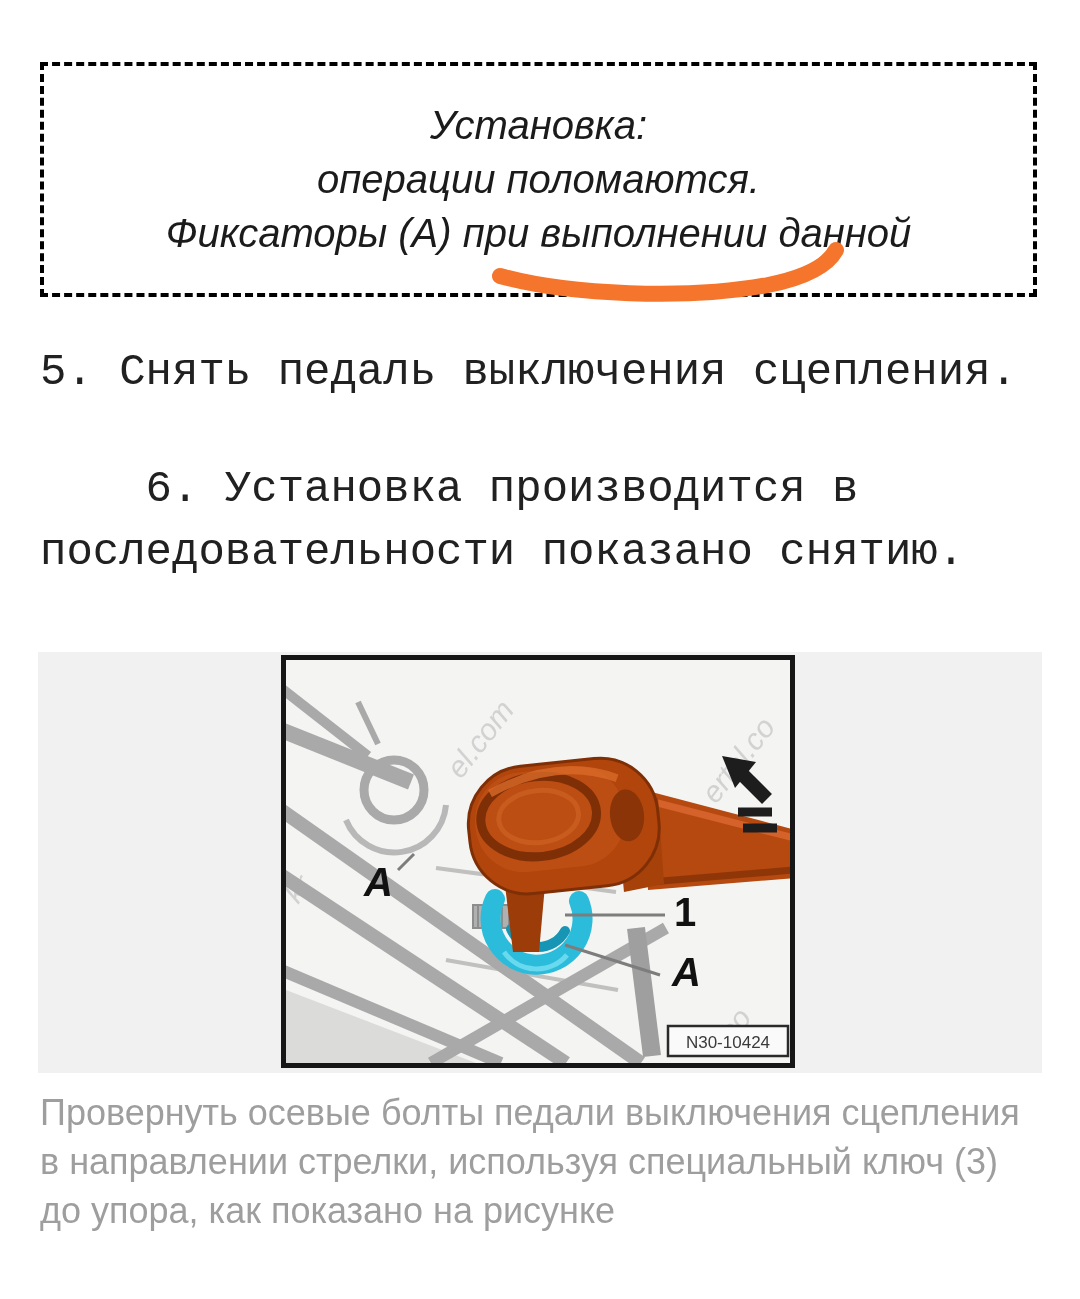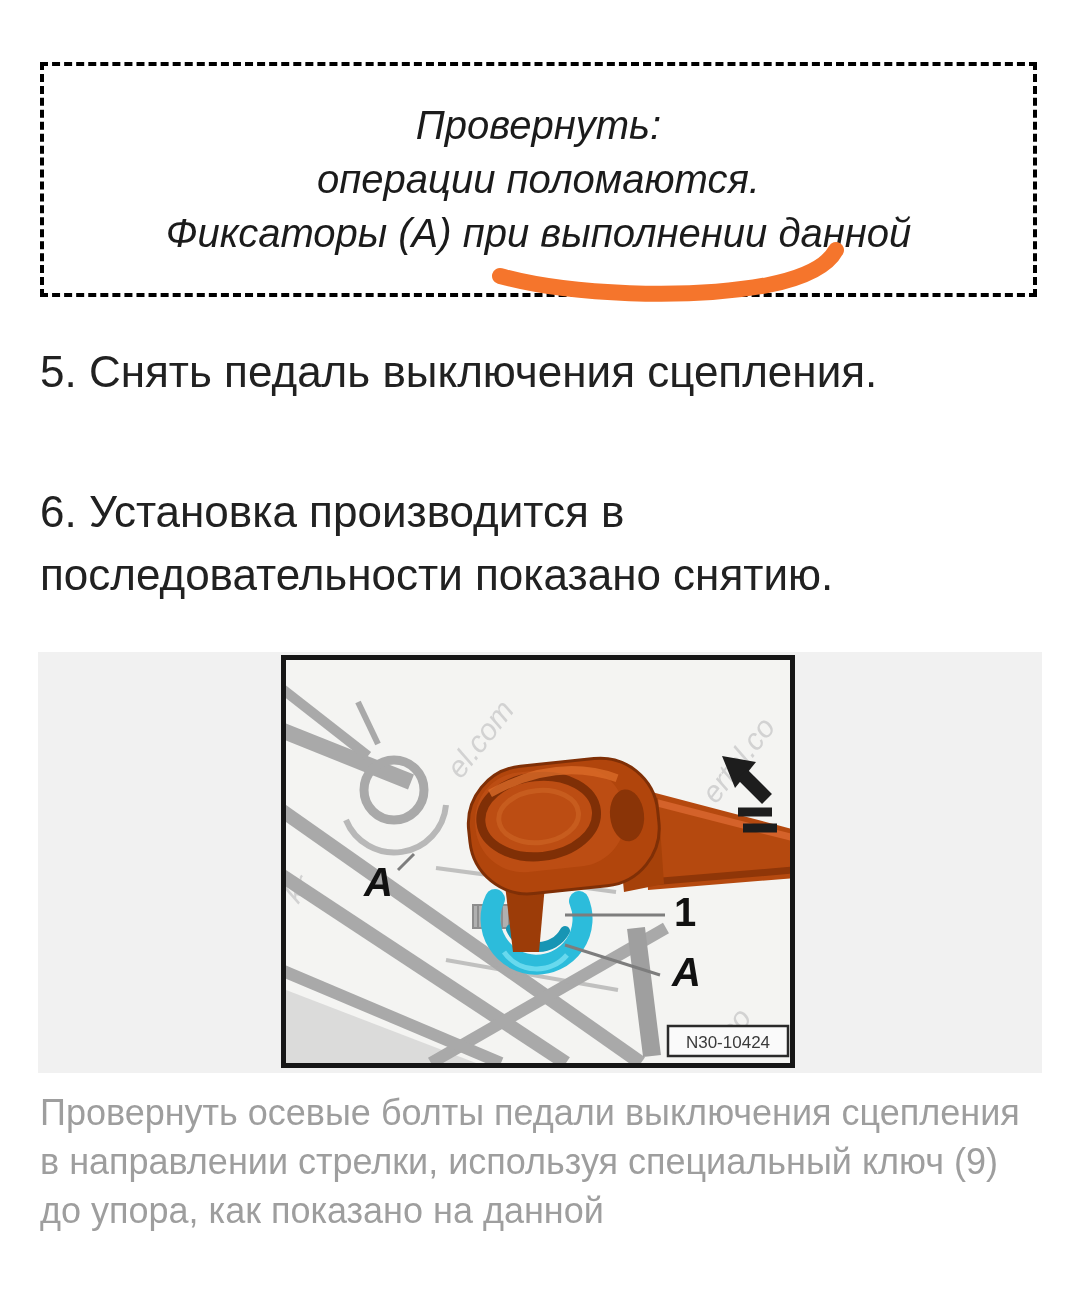--- a/index.html
+++ b/index.html
@@ -12,23 +12,23 @@
     position:absolute;left:40px;top:62px;width:997px;height:235px;
     box-sizing:border-box;border:4px dashed #000;
     text-align:center;padding-top:32px;
   }
   .note-line{
     font-style:italic;font-size:40px;line-height:54px;color:#1b1b1b;
     white-space:nowrap;
   }
   .swoosh{position:absolute;left:478px;top:238px;width:382px;height:66px;}
   
-  .step{position:absolute;left:40px;color:#212121;font-size:44px;}
+  .step{position:absolute;left:40px;color:#212121;font-size:44px;font-family:Liberation Mono, monospace;}
   .step-5{top:346px;line-height:52px;white-space:nowrap;}
-  .step-6{top:480px;}
+  .step-6{top:458px;text-align:center;}
   .step-6 div{line-height:63px;white-space:nowrap;}
   
   .figure-band{
     position:absolute;left:38px;top:652px;width:1004px;height:421px;
     background:#f1f1f1;
   }
   .figure-frame{
     position:absolute;left:243px;top:3px;width:514px;height:413px;
     box-sizing:border-box;border:5px solid #161616;background:#f4f4f2;
   }
@@ -36,21 +36,21 @@
   
   .caption{position:absolute;left:40px;top:1088px;width:1005px;color:#9e9e9e;font-size:36px;}
   .caption div{line-height:49px;white-space:nowrap;}
 </style>
 </head>
 <body>
 
 <div class="page">
 
   <div class="note-box">
-    <div class="note-line">Провернуть:</div>
+    <div class="note-line">Установка:</div>
     <div class="note-line">операции поломаются.</div>
     <div class="note-line">Фиксаторы (А) при выполнении данной</div>
   </div>
 
   <svg class="swoosh" viewBox="0 0 382 66">
     <path d="M 22 38 C 90 57 210 62 290 47 C 330 39 350 27 358 12" fill="none" stroke="#f5752c" stroke-width="16" stroke-linecap="round"></path>
   </svg>
 
   <div class="step step-5">5. Снять педаль выключения сцепления.</div>
   <div class="step step-6">
@@ -129,17 +129,17 @@
         <g>
           <rect x="382" y="366" width="120" height="30" fill="#fafafa" stroke="#2a2a2a" stroke-width="2.5"></rect>
           <text x="442" y="388" text-anchor="middle" font-size="17" fill="#3a3a3a">N30-10424</text>
         </g>
       </svg>
     </div>
   </div>
 
   <div class="caption">
     <div>Провернуть осевые болты педали выключения сцепления</div>
-    <div>в направлении стрелки, используя специальный ключ (9)</div>
-    <div>до упора, как показано на данной</div>
+    <div>в направлении стрелки, используя специальный ключ (3)</div>
+    <div>до упора, как показано на рисунке</div>
   </div>
 
 </div>
 
 </body></html>

